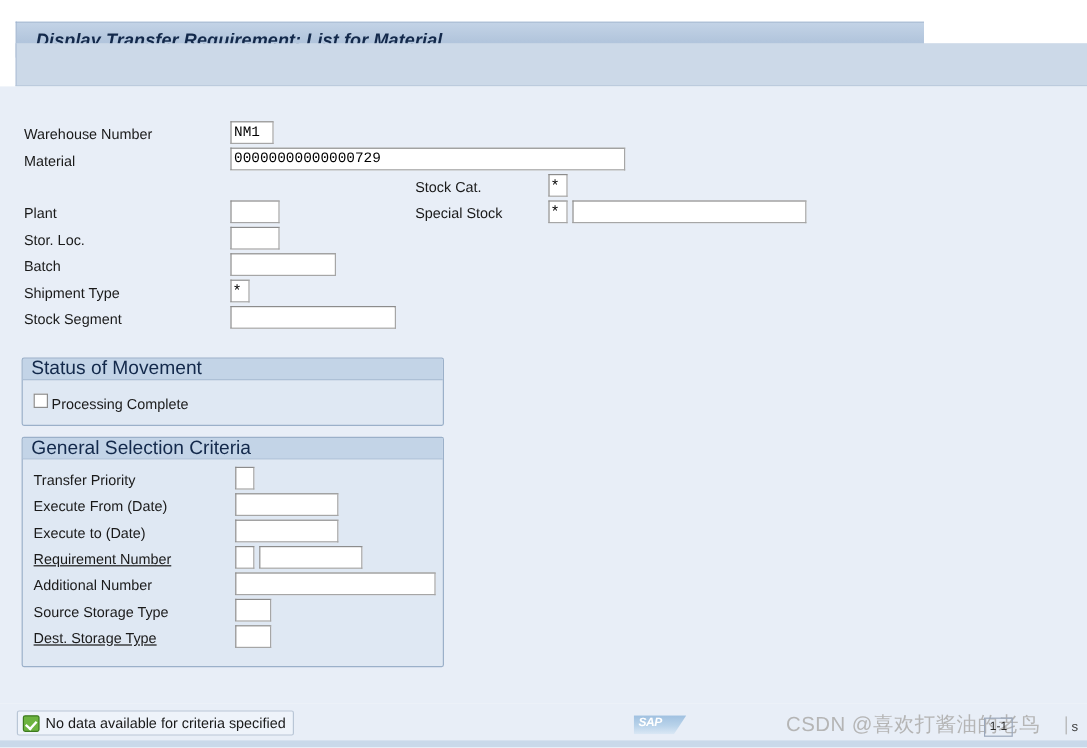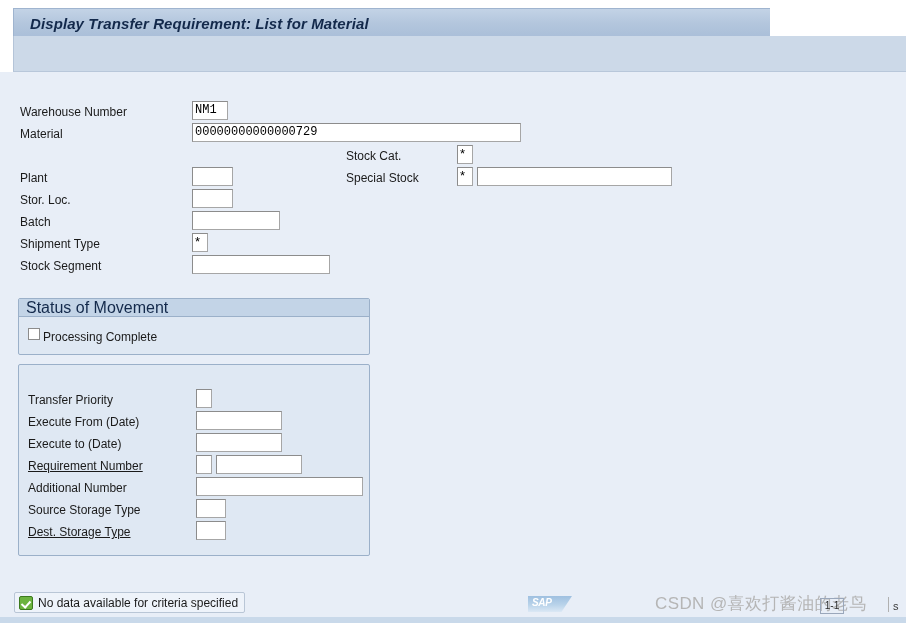--- a/index.html
+++ b/index.html
@@ -21,21 +21,21 @@
   .window {
     position: absolute;
     left: 0; top: 0;
     width: 906px;
     height: 623px;
     background: #ffffff;
   }
 
   .titlebar {
     position: absolute;
-    left: 13px; top: 8px;
+    left: 13px; top: 18px;
     width: 757px;
     height: 30px;
     background: linear-gradient(to bottom, #c3d3e6 0%, #b3c6dd 50%, #a9bed8 100%);
     border-top: 1px solid #9fb4cf;
     border-left: 1px solid #9fb4cf;
     box-sizing: border-box;
   }
   .titlebar-text {
     position: absolute;
     left: 16px;
@@ -304,20 +304,21 @@
     <div class="label" style="left:20px; top:187px;">Stock Segment</div>
     <div class="field" style="left:192px; top:183px; width:138px;"></div>
 
     <div class="groupbox" style="left:18px; top:226px; width:352px; height:57px;">
       <div class="groupbox-title">Status of Movement</div>
       <div class="checkbox" style="left:9px; top:29px;"></div>
       <div class="label" style="left:24px; top:31px;">Processing Complete</div>
     </div>
 
     <div class="groupbox" style="left:18px; top:292px; width:352px; height:192px;">
+      <div class="groupbox-title">General Selection Criteria</div>
 
       <div class="label" style="left:9px; top:28px;">Transfer Priority</div>
       <div class="field" style="left:177px; top:24px; width:16px;"></div>
 
       <div class="label" style="left:9px; top:50px;">Execute From (Date)</div>
       <div class="field" style="left:177px; top:46px; width:86px;"></div>
 
       <div class="label" style="left:9px; top:72px;">Execute to (Date)</div>
       <div class="field" style="left:177px; top:68px; width:86px;"></div>
 

